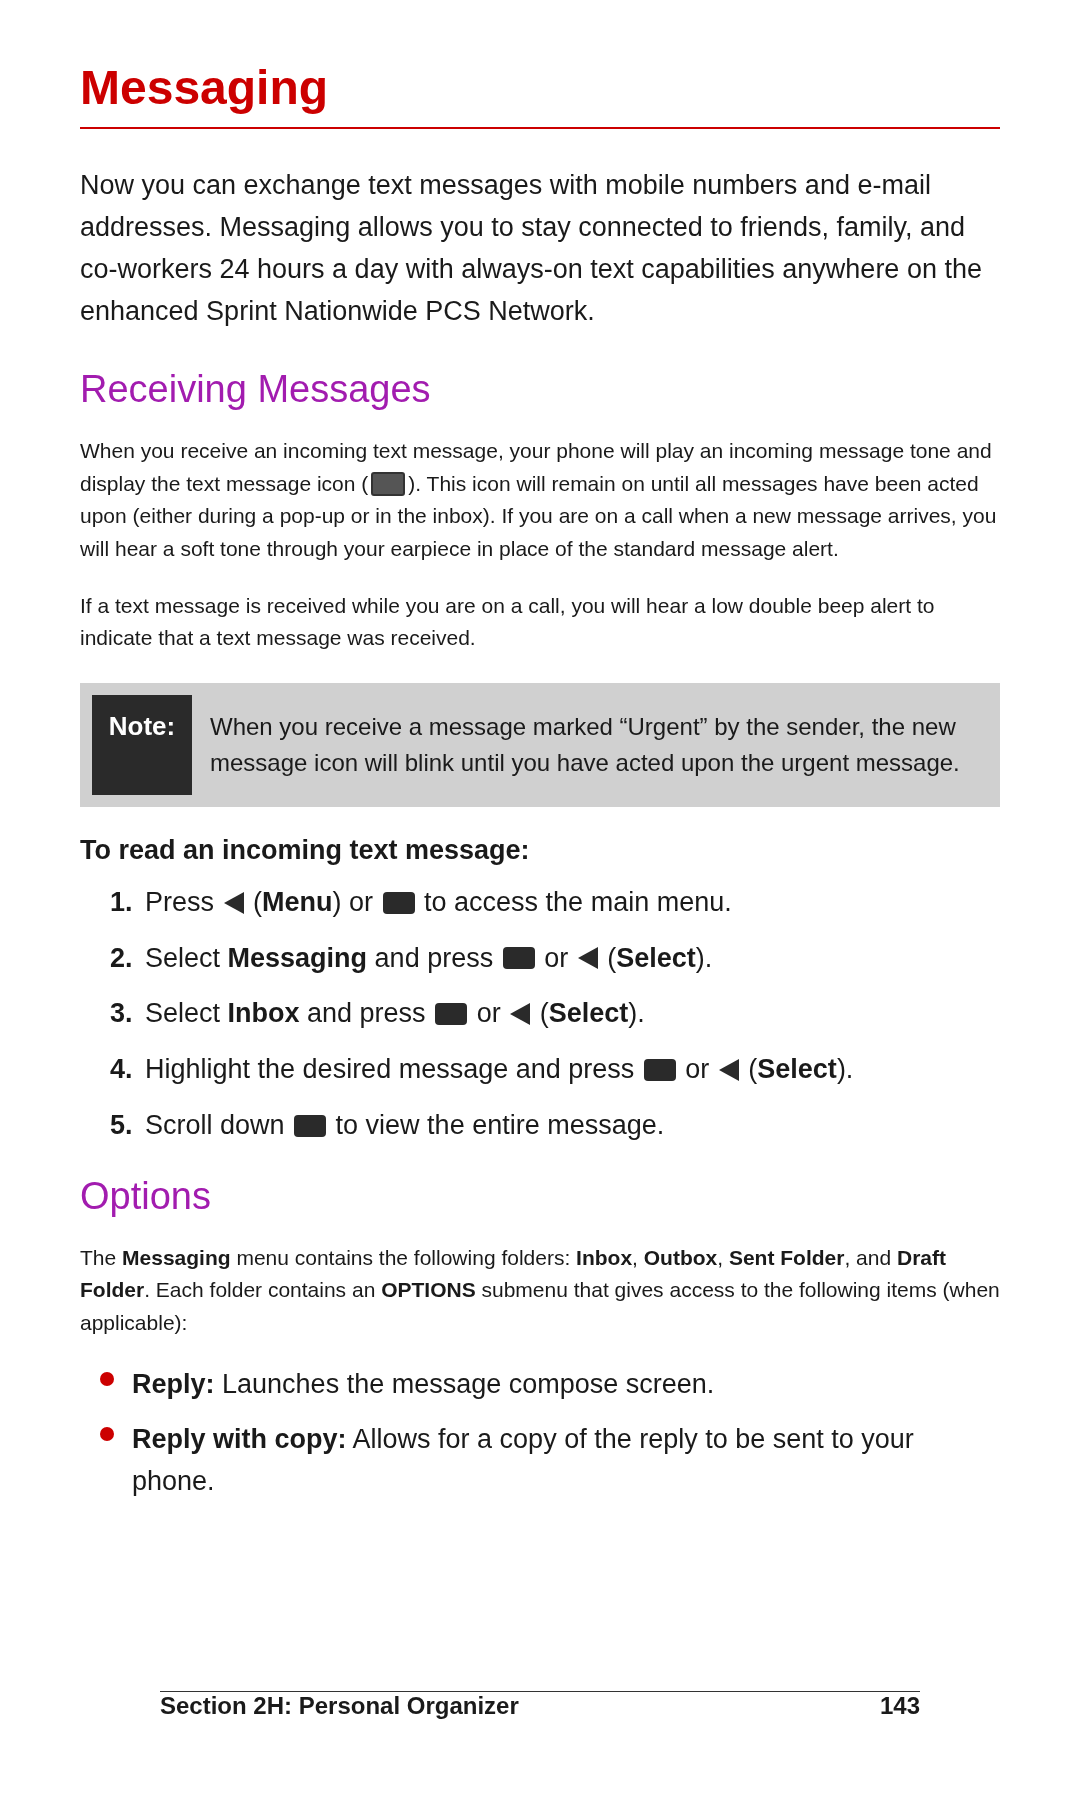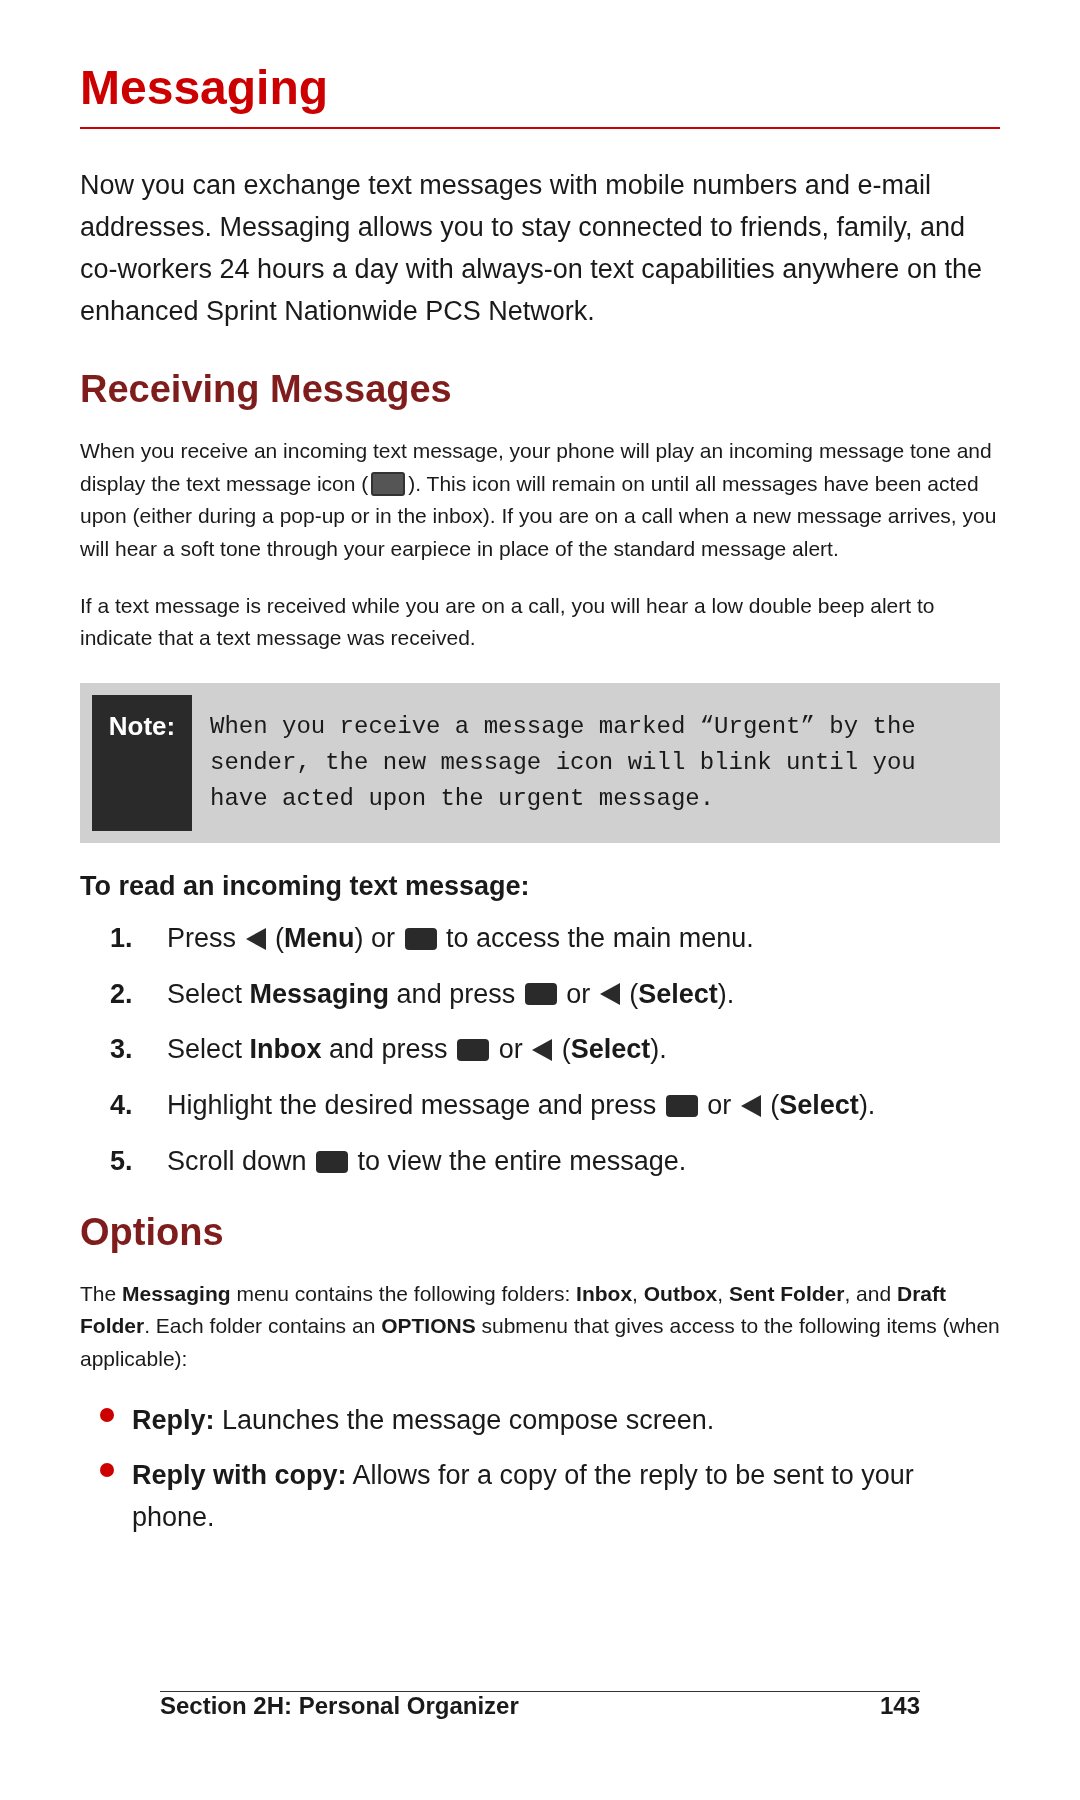--- a/index.html
+++ b/index.html
@@ -34,22 +34,22 @@
 
     .intro-text {
       font-size: 27px;
       line-height: 1.55;
       margin-bottom: 36px;
       font-family: Arial, sans-serif;
     }
 
     .section-heading {
       font-size: 38px;
-      font-weight: bold;
-      color: #7f1d1d;
+      font-weight: normal;
+      color: #a21caf;
       margin-bottom: 24px;
       font-family: Arial, sans-serif;
     }
 
     .body-text {
       font-size: 21px;
       line-height: 1.55;
       margin-bottom: 24px;
       font-family: Arial, sans-serif;
     }
@@ -72,21 +72,21 @@
       align-items: flex-start;
       justify-content: center;
       font-family: Arial, sans-serif;
       padding-top: 16px;
     }
 
     .note-content {
       font-size: 24px;
       line-height: 1.5;
       padding: 14px 18px;
-      font-family: Liberation Mono, monospace;
+      font-family: Liberation Sans, sans-serif;
       color: #1a1a1a;
     }
 
     .instruction-heading {
       font-size: 27px;
       font-weight: bold;
       margin: 20px 0 16px 0;
       font-family: Arial, sans-serif;
     }
 
@@ -106,21 +106,20 @@
     }
 
     .step-num {
       font-weight: bold;
       min-width: 35px;
       flex-shrink: 0;
     }
 
     .step-content {
       flex: 1;
-      margin-left: 22px;
     }
 
     .btn-icon {
       display: inline-block;
       width: 32px;
       height: 22px;
       background: #2a2a2a;
       border-radius: 4px;
       vertical-align: middle;
       margin: 0 2px;

